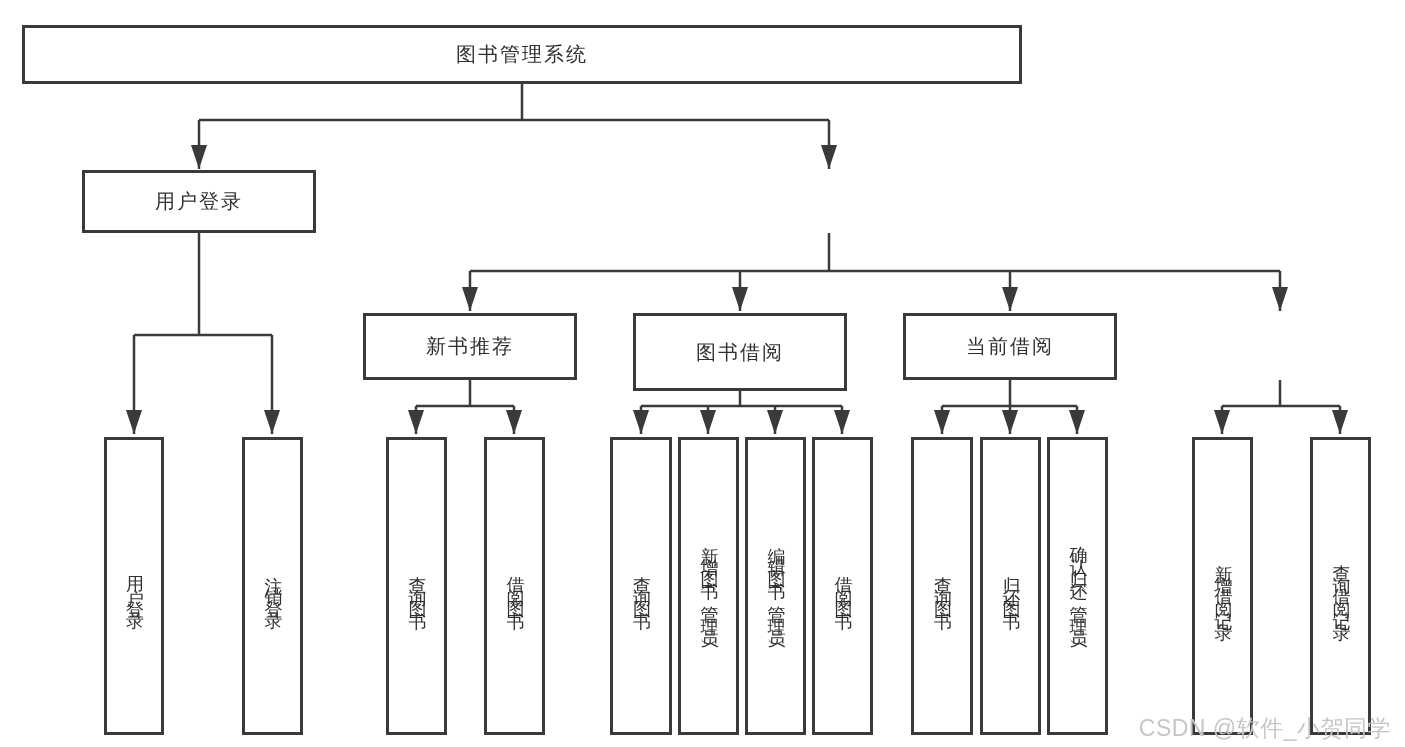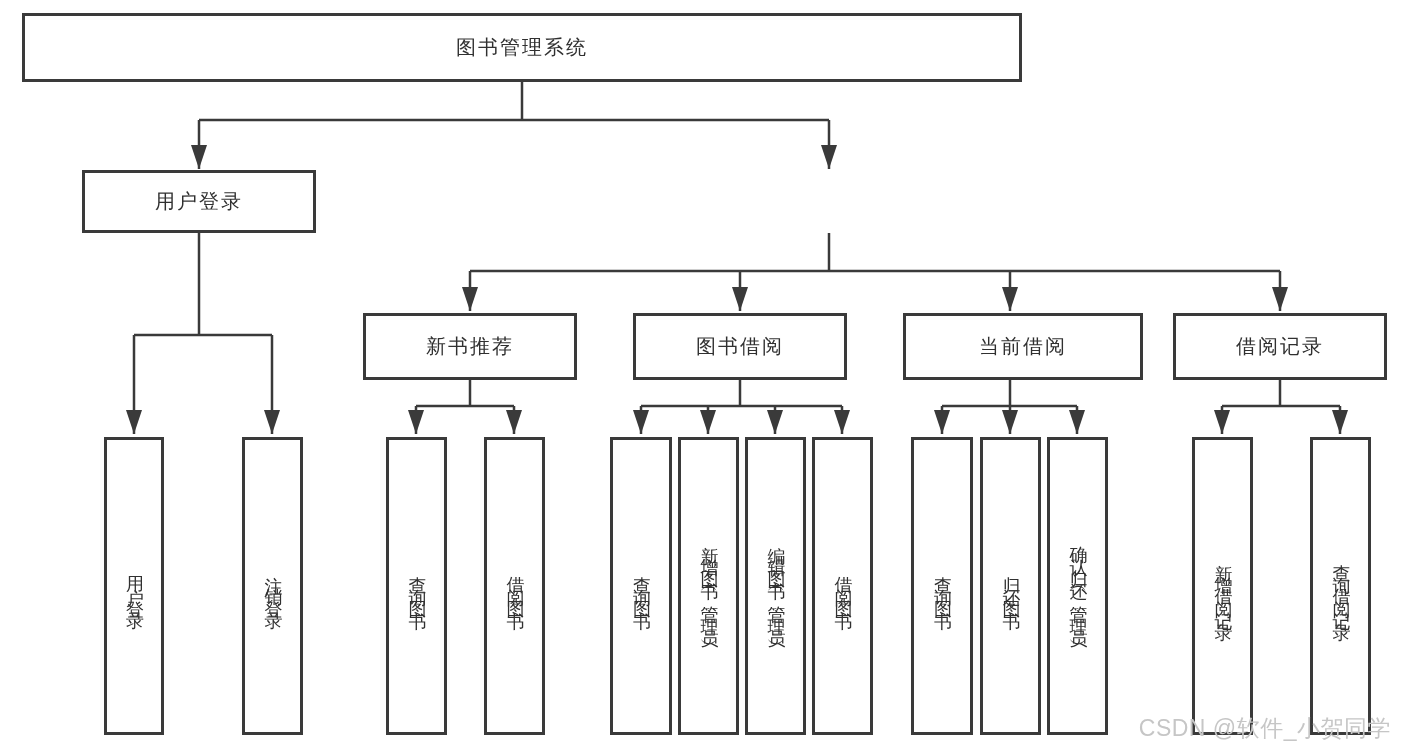--- a/index.html
+++ b/index.html
@@ -98,39 +98,36 @@
     <line x1="942" y1="406" x2="942" y2="434" marker-end="url(#arw)"></line>
     <line x1="1010" y1="406" x2="1010" y2="434" marker-end="url(#arw)"></line>
     <line x1="1077" y1="406" x2="1077" y2="434" marker-end="url(#arw)"></line>
 
     <line x1="1280" y1="380" x2="1280" y2="407"></line>
     <line x1="1222" y1="406" x2="1340" y2="406"></line>
     <line x1="1222" y1="406" x2="1222" y2="434" marker-end="url(#arw)"></line>
     <line x1="1340" y1="406" x2="1340" y2="434" marker-end="url(#arw)"></line>
   </svg>
 
-  <div class="box hbox" style="left:22px;top:13px;width:1000px;height:69px">
+  <div class="box hbox" style="left:22px;top:25px;width:1000px;height:59px">
     <span>图书管理系统</span>
   </div>
 
   <div class="box hbox" style="left:82px;top:170px;width:234px;height:63px">
     <span>用户登录</span>
   </div>
 
   <div class="box hbox" style="left:363px;top:313px;width:214px;height:67px">
     <span>新书推荐</span>
   </div>
-  <div class="box hbox" style="left:633px;top:313px;width:214px;height:67px">
+  <div class="box hbox" style="left:633px;top:313px;width:214px;height:78px">
     <span>图书借阅</span>
   </div>
-  <div class="box hbox" style="left:903px;top:313px;width:240px;height:67px">
+  <div class="box hbox" style="left:903px;top:313px;width:214px;height:67px">
     <span>当前借阅</span>
-  </div>
-  <div class="box hbox" style="left:1173px;top:313px;width:214px;height:67px">
-    <span>借阅记录</span>
   </div>
 
   <div class="box" style="left:104px;top:437px;width:60px;height:298px">
     <span class="vtext">用户登录</span>
   </div>
   <div class="box" style="left:242px;top:437px;width:61px;height:298px">
     <span class="vtext">注销登录</span>
   </div>
 
   <div class="box" style="left:386px;top:437px;width:61px;height:298px">

